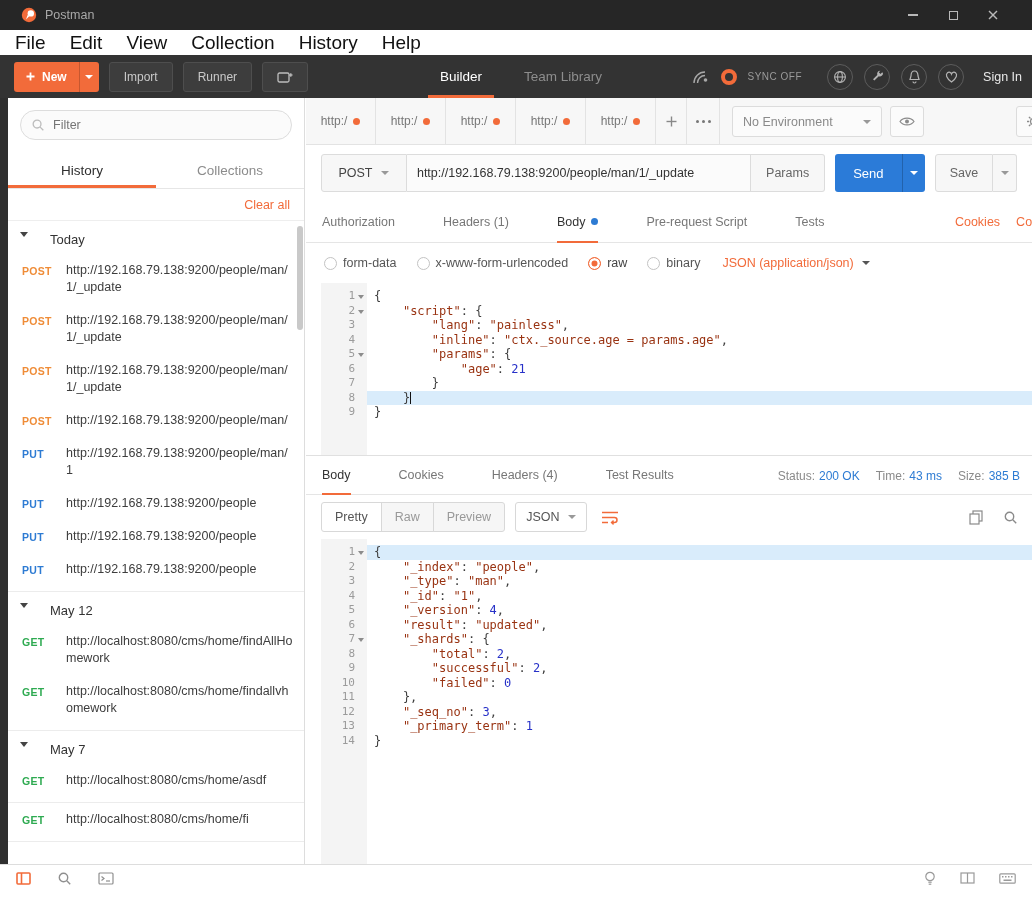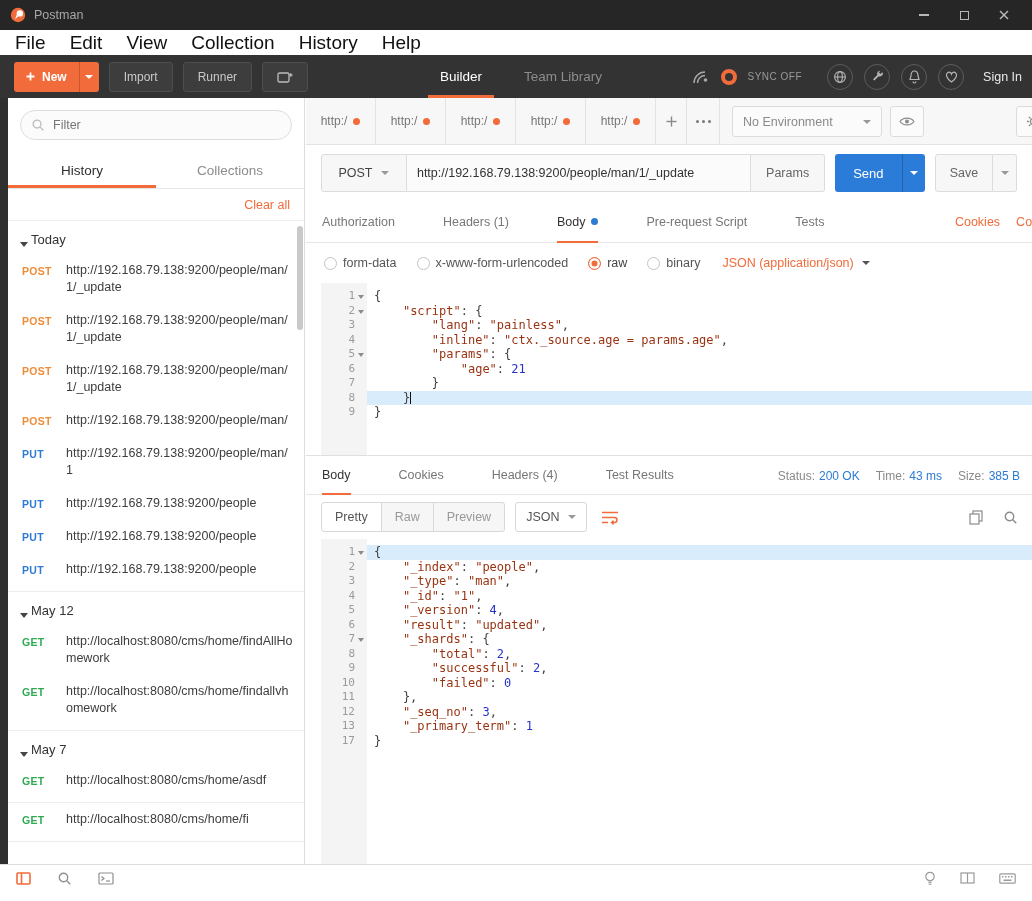--- a/index.html
+++ b/index.html
@@ -1,20 +1,20 @@
 <!DOCTYPE html>
 <html><head>
 <meta charset="utf-8">
 <style>
 *{margin:0;padding:0;box-sizing:border-box}
 html,body{background:#fff}
 .app{position:relative;width:1032px;height:901px;font-family:"Liberation Sans",sans-serif;background:#fff;overflow:hidden;font-size:13px;color:#333}
 
 
-.titlebar{position:absolute;top:0;left:0;right:0;height:30px;background:#262626;display:flex;align-items:center;padding:0 10px;gap:8px}
+.titlebar{position:absolute;top:0;left:0;right:0;height:30px;background:#262626;display:flex;align-items:center;padding:0 21px;gap:8px}
 .tb-title{font-size:12.5px;color:#a8a8a8}
 .win-controls{margin-left:auto;display:flex;gap:28px;align-items:center;padding-right:12px}
 .wc{display:flex;align-items:center;justify-content:center;width:12px;height:12px}
 .wc-min{width:10px;height:2px;background:#b8b8b8}
 .wc-max{width:9px;height:9px;border:1px solid #b8b8b8}
 
 
 .menubar{position:absolute;top:30px;left:0;right:0;height:25px;background:#fff;display:flex;align-items:center;gap:24px;padding:0 15px;font-size:19px;color:#111}
 
 
@@ -49,21 +49,21 @@
 
 .filter-wrap{position:relative;margin:12px;height:30px}
 .filter-input{width:100%;height:30px;border:1px solid #ddd;border-radius:15px;background:#fbfbfb;padding:0 10px 0 32px;font-size:12.5px;color:#555;outline:none;font-family:inherit}
 .filter-icon{position:absolute;left:11px;top:8px}
 .side-tabs{display:flex;border-bottom:1px solid #e6e6e6;height:37px}
 .side-tab{flex:1;text-align:center;line-height:37px;font-size:13.5px;color:#8c8c8c}
 .side-tab.active{color:#2f2f2f;box-shadow:inset 0 -3px 0 #f26b3a}
 .clear-row{height:32px;line-height:32px;text-align:right;padding-right:14px;border-bottom:1px solid #eee}
 .clear-link{color:#f26b3a;font-size:12.5px}
 .hgroup{border-bottom:1px solid #ececec;padding-bottom:5px}
-.hgroup-header{display:flex;align-items:flex-end;gap:3px;padding:11px 12px 7px}
+.hgroup-header{display:flex;align-items:flex-start;gap:22px;padding:11px 12px 7px}
 .hgroup-label{font-size:13px;color:#333}
 .hitem{display:flex;padding:8px 10px 8px 14px}
 .hmethod{width:44px;flex:none;font-size:10.5px;font-weight:bold;padding-top:3px;letter-spacing:.3px}
 .m-POST{color:#ef8c37}.m-PUT{color:#2d7bd3}.m-GET{color:#2eaa51}
 .hurl{flex:1;font-size:12.5px;color:#3d3d3d;line-height:17px;word-break:break-all}
 .side-scroll{position:absolute;right:1px;top:128px;width:6px;height:104px;background:#c9c9c9;border-radius:3px}
 
 
 .tabstrip{position:absolute;top:0;left:0;right:0;height:47px;background:#f7f7f7;border-bottom:1px solid #e3e3e3;display:flex;align-items:stretch}
 .strip-tabs{display:flex;align-items:stretch}
@@ -685,21 +685,21 @@
           </div>
           <div class="eline">
             <span class="gut">
               <span>13</span>
               <span class="fold"></span>
             </span>
             <span class="ecode">    <span class="t-s">"_primary_term"</span>: <span class="t-n">1</span></span>
           </div>
           <div class="eline">
             <span class="gut">
-              <span>17</span>
+              <span>14</span>
               <span class="fold"></span>
             </span>
             <span class="ecode">}</span>
           </div>
         </div>
     </div>
   </div>
 
   <div class="statusbar">
     <div class="sb-left">

